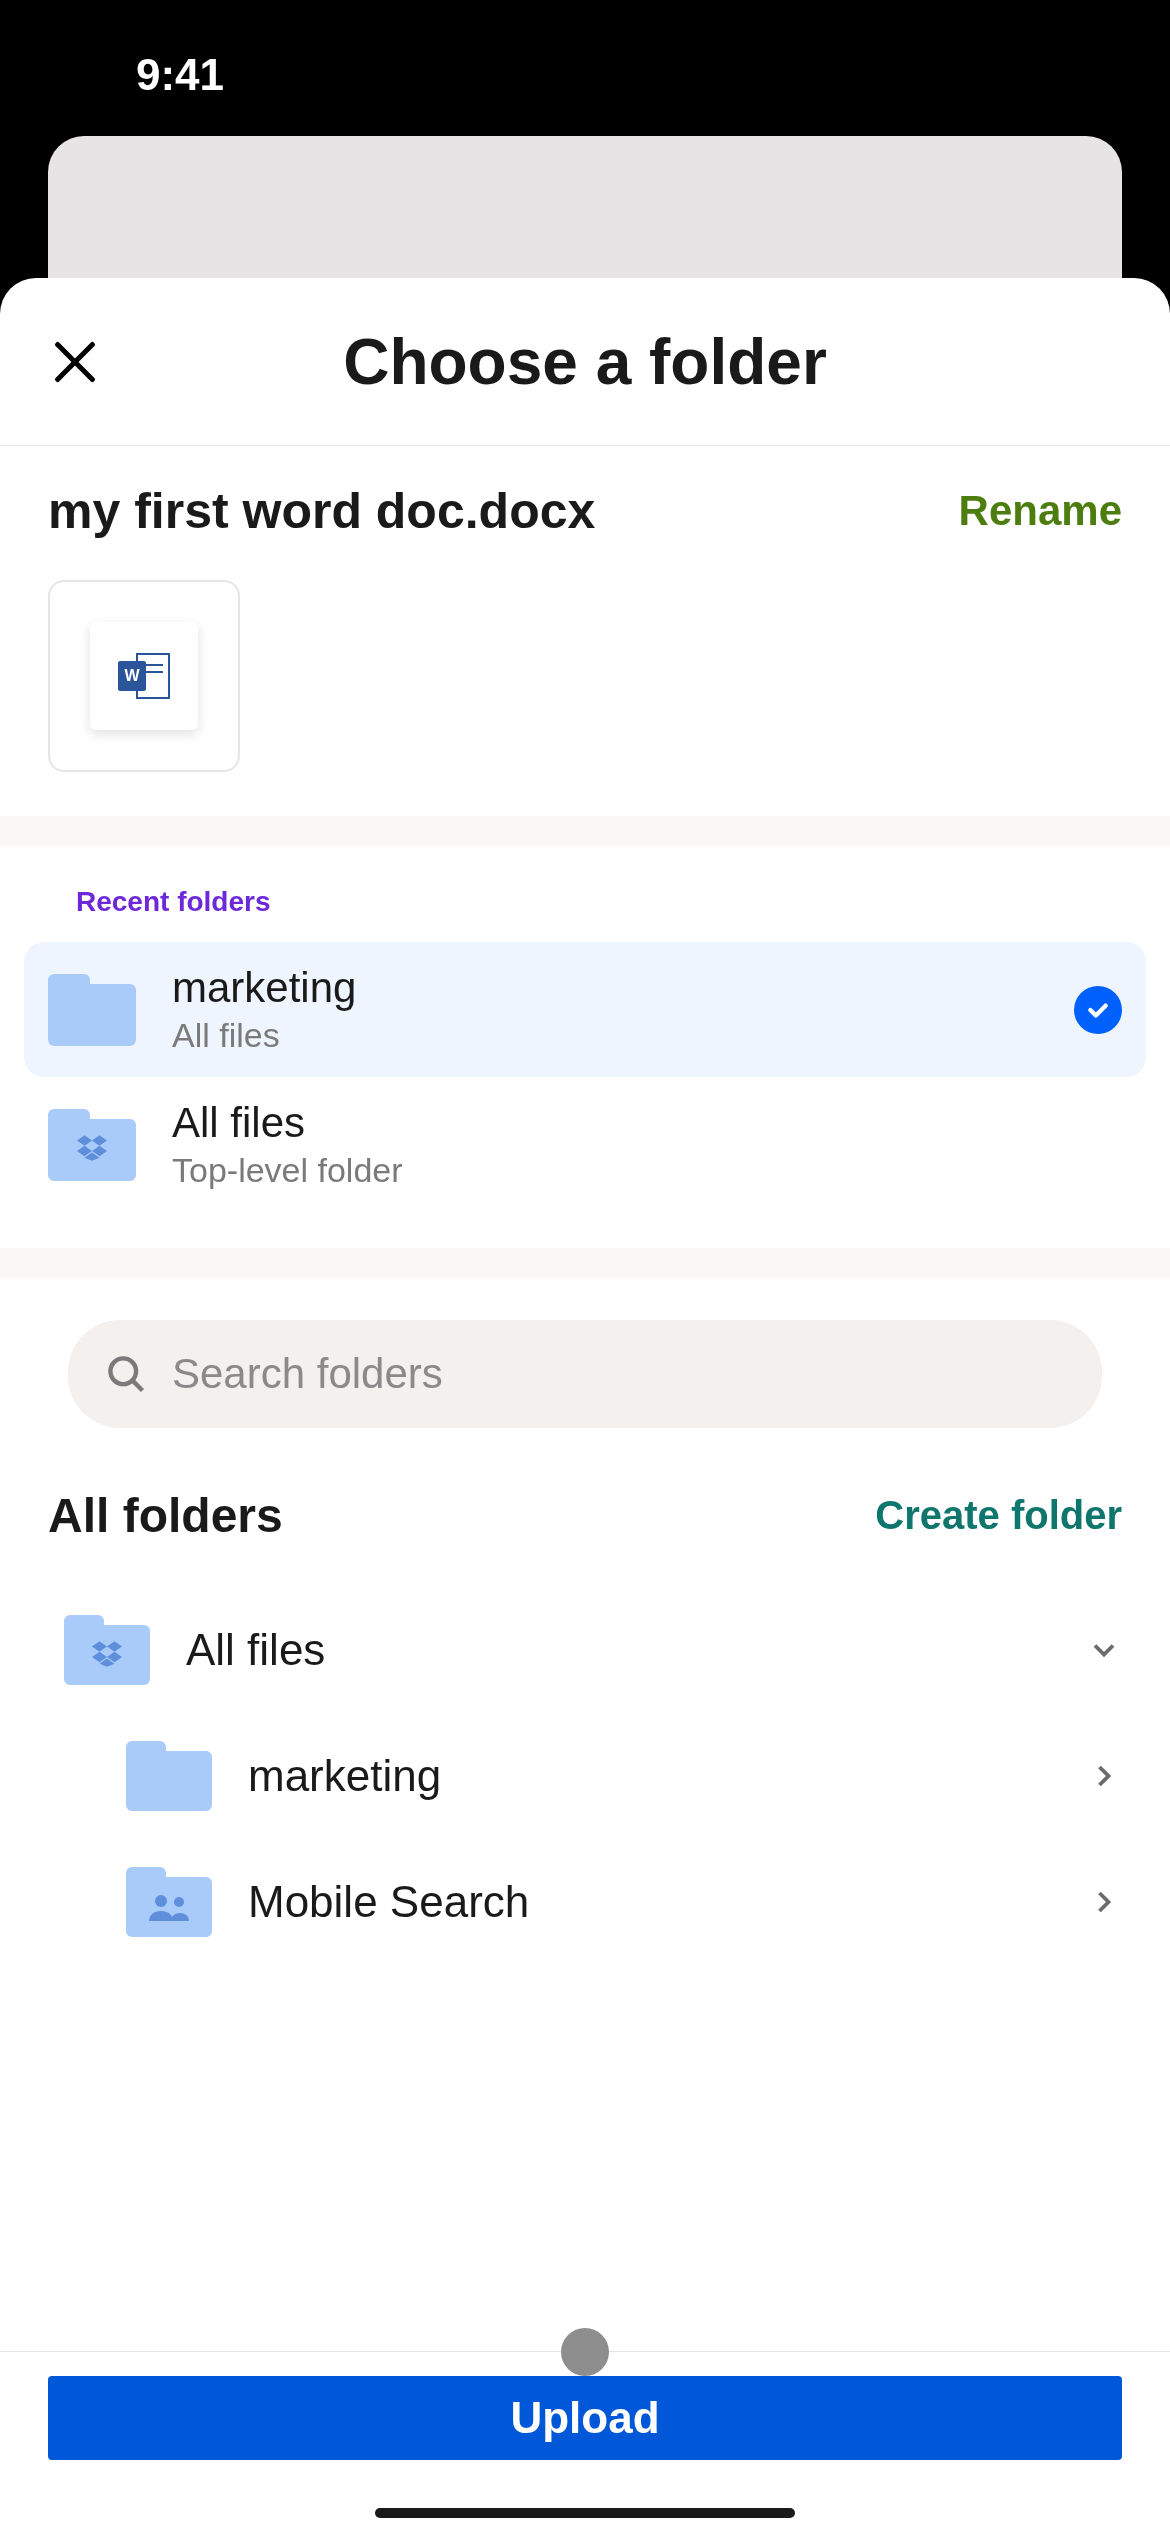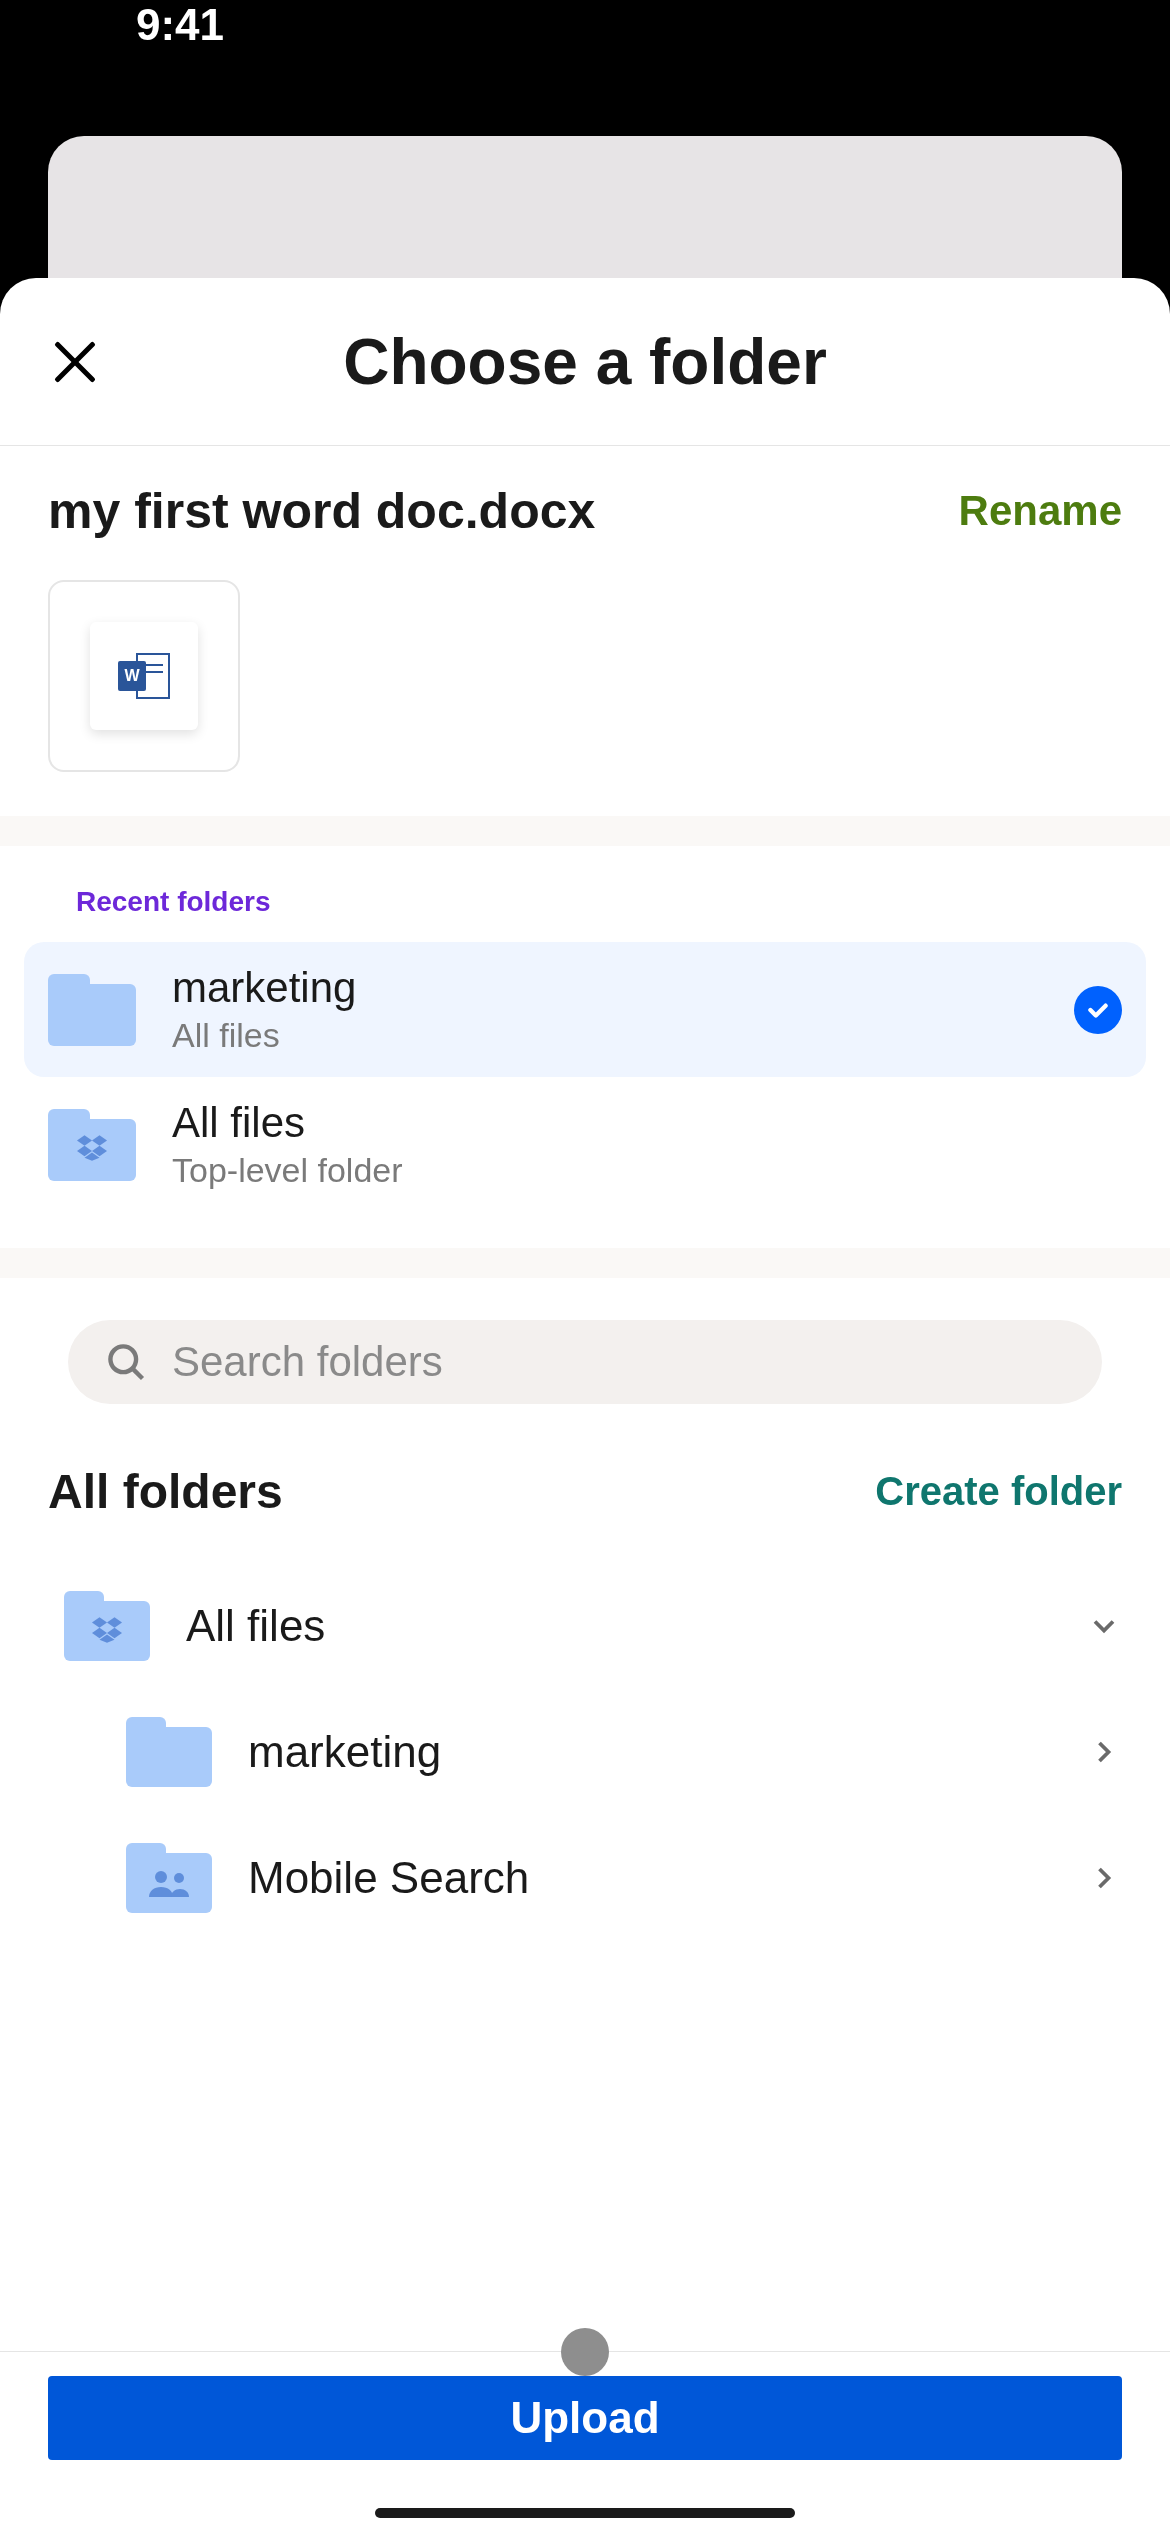--- a/index.html
+++ b/index.html
@@ -11,21 +11,21 @@
 body {
   width: 1170px;
   height: 2532px;
   background: #000;
   position: relative;
   overflow: hidden;
 }
 .status-bar {
   height: 100px;
   display: flex;
-  align-items: flex-start;
+  align-items: flex-end;
   padding-left: 136px;
   color: #fff;
   font-size: 44px;
   font-weight: 600;
 }
 .bg-sheet {
   position: absolute;
   top: 136px;
   left: 48px;
   right: 48px;
@@ -248,21 +248,21 @@
   justify-content: center;
   flex-shrink: 0;
 }
 .check-badge svg { display: block; }
 .search-wrap {
   padding: 42px 68px 28px;
 }
 .search-bar {
   background: #f3f0ee;
   border-radius: 52px;
-  height: 84px;
+  height: 108px;
   display: flex;
   align-items: center;
   padding: 0 36px;
   gap: 24px;
   justify-content: center;
 }
 .search-bar input {
   border: none;
   background: transparent;
   font-size: 42px;

